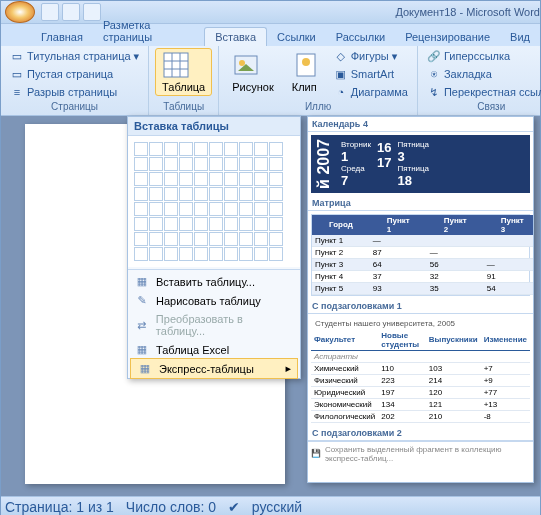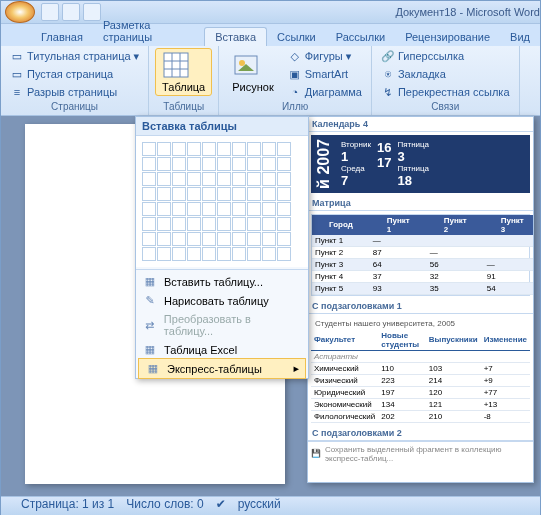--- a/index.html
+++ b/index.html
@@ -17,21 +17,21 @@
 .group-title{text-align:center;color:#466a99;font-size:10px;padding:1px}
 .group-body{display:flex;gap:4px}
 .stack{display:flex;flex-direction:column;gap:2px}
 .rbtn{display:flex;align-items:center;gap:3px;padding:1px 3px;color:#2a5a9a;cursor:pointer;white-space:nowrap}
 .rbtn .ico{width:14px;height:14px;display:inline-flex;align-items:center;justify-content:center}
 .big-btn{display:flex;flex-direction:column;align-items:flex-start;padding:2px 6px;cursor:pointer;border:1px solid transparent;border-radius:3px}
 .big-btn.sel{background:#fff0c1;border:1px solid #f0c04e}
 .big-ico{width:28px;height:28px;margin-bottom:2px}
 .doc-area{background:#7d95b7;display:flex;position:relative;height:380px}
 .page{background:#fff;margin:8px 0 0 24px;width:260px;height:360px;box-shadow:2px 2px 6px rgba(0,0,0,.3)}
-.dropdown{position:absolute;left:134px;top:0;background:#f4f8fd;border:1px solid #a8c3e3;box-shadow:2px 2px 6px rgba(0,0,0,.3);width:172px;z-index:5}
+.dropdown{position:absolute;left:126px;top:0;background:#f4f8fd;border:1px solid #a8c3e3;box-shadow:2px 2px 6px rgba(0,0,0,.3);width:172px;z-index:5}
 .dd-head{background:#e0ecfa;padding:3px 6px;color:#2a5a9a;font-weight:bold;border-bottom:1px solid #c5d8ef}
 .grid10{display:grid;grid-template-columns:repeat(10,14px);grid-template-rows:repeat(8,14px);gap:1px;padding:6px;background:#fff}
 .cell{border:1px solid #b8cfe8;background:#fff}
 .dd-sep{border-top:1px solid #c5d8ef;margin:2px 0}
 .dd-item{display:flex;align-items:center;gap:6px;padding:3px 6px;cursor:pointer}
 .dd-item.hi{background:#fff0c1;border:1px solid #f0c04e;margin:-1px 2px}
 .dd-item.dis{color:#9aa}
 .dd-item .ico{width:16px;text-align:center;color:#6a8ab8}
 .gallery{position:absolute;right:6px;top:0;width:225px;height:365px;background:#fff;border:1px solid #a8c3e3;box-shadow:2px 2px 6px rgba(0,0,0,.3);z-index:4;overflow:auto;font-size:9px}
 .g-title{color:#466a99;font-weight:bold;padding:2px 4px;border-bottom:1px solid #c5d8ef}
@@ -43,21 +43,21 @@
 .mat{margin:3px;border:1px solid #c5d8ef}
 .mat table{border-collapse:collapse;width:100%;font-size:8px}
 .mat th{background:#3a5a9a;color:#fff;padding:1px 17px;text-align:left}
 .mat td{border-bottom:1px solid #dde7f2;padding:1px 3px}
 .mat tr:nth-child(even) td{background:#e8effa}
 .sub{margin:3px;font-size:8px}
 .sub table{border-collapse:collapse;width:100%}
 .sub th{color:#2a5a9a;border-bottom:1px solid #2a5a9a;text-align:left;padding:1px 3px}
 .sub td{padding:1px 3px;border-bottom:1px solid #e0e8f2}
 .g-foot{border-top:1px solid #c5d8ef;padding:3px;color:#888;font-size:8px;display:flex;align-items:center;gap:4px}
-.statusbar{background:linear-gradient(#d7e6fa,#bdd6f1);border-top:1px solid #a8c3e3;height:18px;display:flex;align-items:flex-start;gap:12px;padding:0 20px;color:#2a5a9a;font-size:12px}
+.statusbar{background:linear-gradient(#d7e6fa,#bdd6f1);border-top:1px solid #a8c3e3;height:18px;display:flex;align-items:flex-end;gap:12px;padding:0 4px;color:#2a5a9a;font-size:14px}
 svg{display:block}
 </style>
 </head>
 <body>
 
 <div class="window">
   <div class="titlebar">
     <div class="office-btn"></div>
     <div class="qat">
       <div class="qat-btn"></div>
@@ -120,20 +120,29 @@
         <div class="big-btn">
             <div class="big-ico">
               <svg width="28" height="28">
                 <rect x="3" y="5" width="22" height="18" fill="#e8f0fa" stroke="#6a8ab8"></rect>
                 <circle cx="10" cy="12" r="3" fill="#f0c04e"></circle>
                 <path d="M6 20 L14 13 L22 20 Z" fill="#7aa050"></path>
               </svg>
             </div>
             <span>Рисунок</span>
           </div>
+        <div class="big-btn">
+            <div class="big-ico">
+              <svg width="28" height="28">
+                <rect x="5" y="3" width="18" height="22" fill="#fff" stroke="#6a8ab8"></rect>
+                <circle cx="14" cy="11" r="4" fill="#f0c04e"></circle>
+              </svg>
+            </div>
+            <span>Клип</span>
+          </div>
         <div class="stack">
           <div class="rbtn">
               <span class="ico">◇</span>
               <span>Фигуры</span>
               <span>▾</span>
             </div>
           <div class="rbtn">
               <span class="ico">▣</span>
               <span>SmartArt</span>
             </div>

